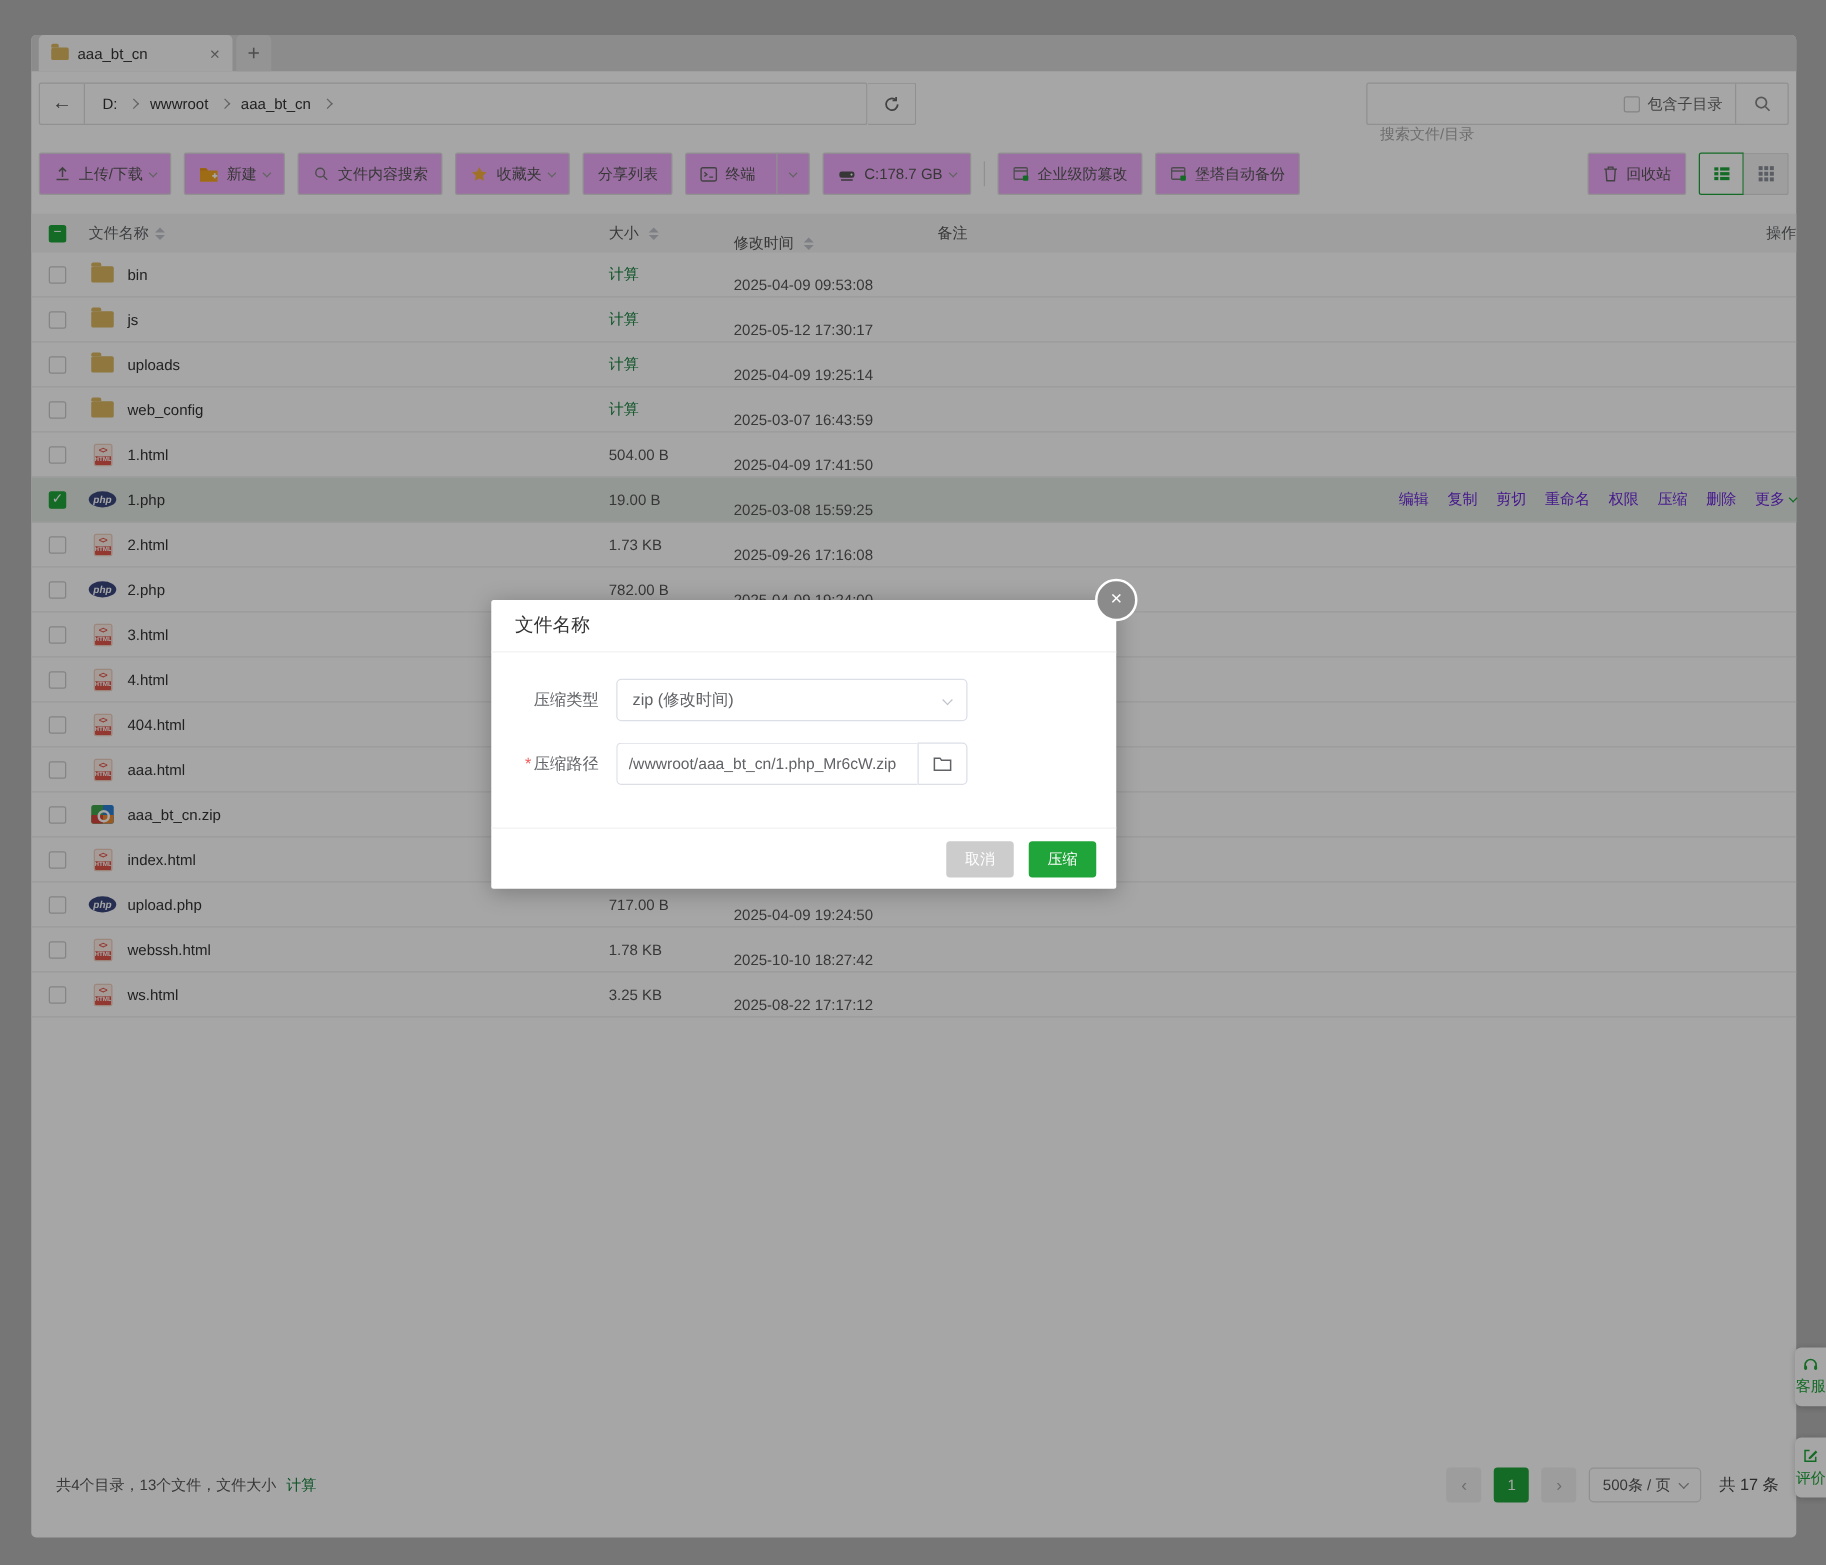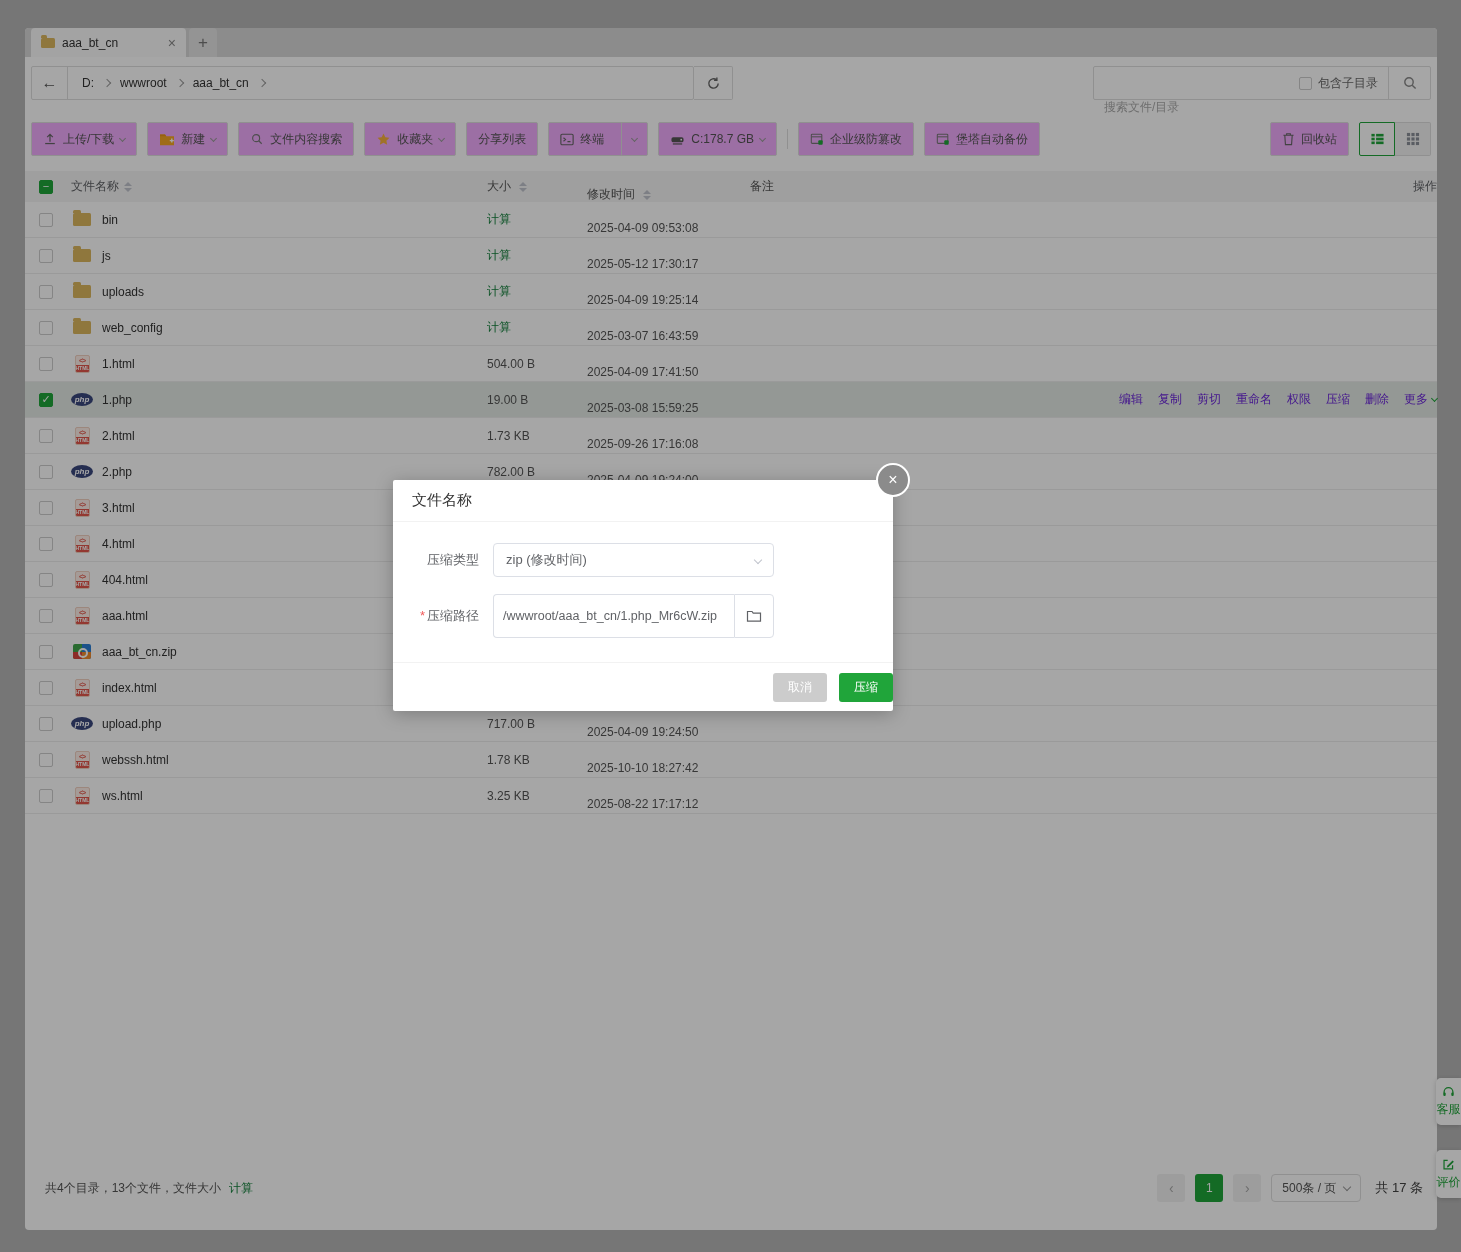--- a/index.html
+++ b/index.html
@@ -99,24 +99,24 @@
   .overlay{position:absolute;inset:0;background:rgba(0,0,0,.35);z-index:40;}
   .modal{position:absolute;left:393px;top:480px;width:500px;height:231px;background:#fff;border-radius:2px;z-index:50;box-shadow:0 3px 18px rgba(0,0,0,.25);}
   .modal-header{height:42px;display:flex;align-items:center;padding:0 19px;border-bottom:1px solid #f2f2f2;font-size:15px;color:#333;}
   .modal-close{position:absolute;top:-17px;right:-17px;width:34px;height:34px;border-radius:50%;background:#8b8b8b;border:2px solid #fff;color:#fff;display:flex;align-items:center;justify-content:center;font-size:16px;cursor:pointer;z-index:51;}
   .modal-body{padding:21px 0 0 0;}
   .frow{display:flex;align-items:center;margin-bottom:17px;}
   .flabel{width:100px;flex:none;text-align:right;padding-right:14px;font-size:13px;color:#606266;white-space:nowrap;}
   .req{color:#f25b5b;margin-right:2px;}
   .fselect{width:281px;height:34px;border:1px solid #dcdfe6;border-radius:4px;display:flex;align-items:center;padding:0 12px;font-size:13px;color:#606266;cursor:pointer;background:#fff;}
   .fselect .chev{margin-left:auto;border-color:#c0c4cc;}
-  .igroup{display:flex;width:281px;height:44px;}
+  .igroup{display:flex;width:281px;height:34px;}
   .igroup input{flex:1;min-width:0;height:100%;border:1px solid #dcdfe6;border-right:none;border-radius:4px 0 0 4px;padding:0 9px;font-size:12.5px;color:#606266;outline:none;font-family:inherit;background:#fff;}
   .igroup .ibtn{width:40px;height:100%;border:1px solid #dcdfe6;border-radius:0 4px 4px 0;display:flex;align-items:center;justify-content:center;cursor:pointer;background:#fff;}
-  .modal-footer{position:absolute;left:0;right:0;bottom:0;height:49px;border-top:1px solid #f2f2f2;display:flex;align-items:center;justify-content:flex-end;gap:12px;}
+  .modal-footer{position:absolute;left:0;right:0;bottom:0;height:49px;border-top:1px solid #f2f2f2;display:flex;align-items:center;justify-content:flex-end;padding-right:16px;gap:12px;}
   .btn{height:29px;border:none;border-radius:3px;font-size:12px;color:#fff;padding:0 15px;cursor:pointer;font-family:inherit;}
   .btn-cancel{background:#ccc;}
   .btn-ok{background:#20a53a;}
 
   svg{display:block;}
 </style>
 </head>
 <body>
 
 <div class="stage">

